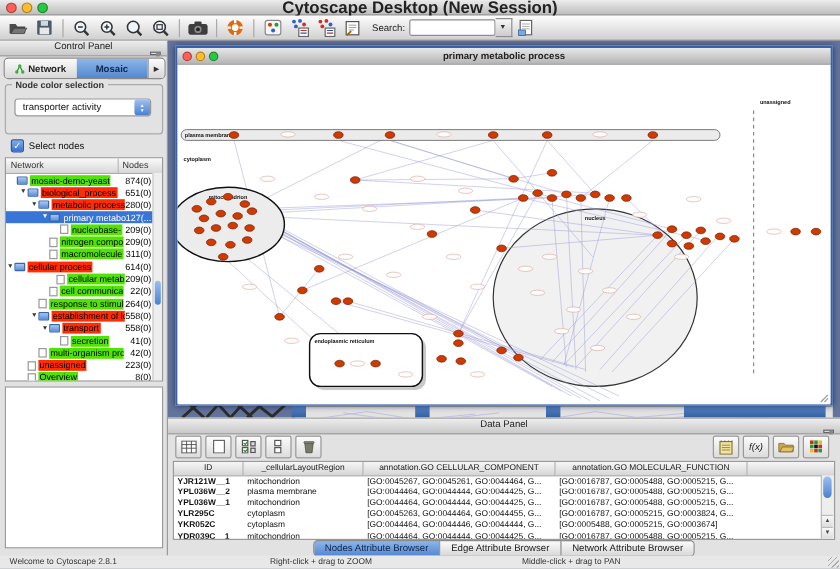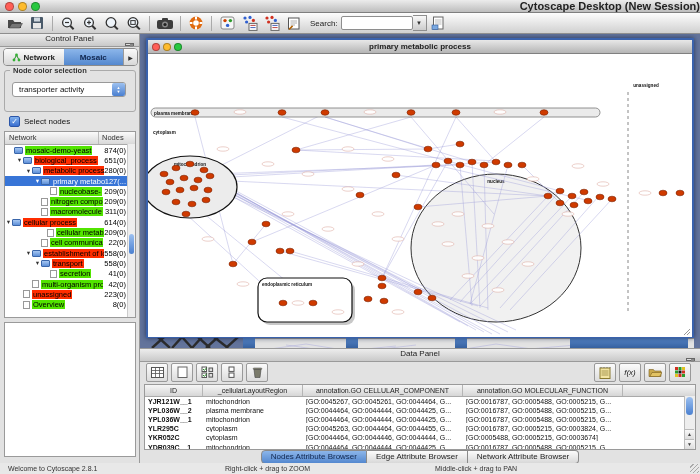--- a/index.html
+++ b/index.html
@@ -5,21 +5,21 @@
   html,body{margin:0;padding:0;}
   body{font-family:"Liberation Sans",sans-serif;background:#888;}
   .app{position:relative;width:700px;height:474px;background:#e2e2e2;overflow:hidden;}
 
   
   .titlebar{position:absolute;left:0;top:0;width:700px;height:12px;
     background:linear-gradient(#ececec,#bdbdbd);border-bottom:1px solid #7f7f7f;
     display:flex;align-items:center;}
   .tl{width:7px;height:7px;border-radius:50%;margin-left:4px;border:0.5px solid rgba(0,0,0,.3);}
   .tl.r{background:#ff5f57;margin-left:5px}.tl.y{background:#febc2e}.tl.g{background:#28c840}
-  .titlebar .title{position:absolute;left:0;right:0;text-align:right;font-size:11px;font-weight:bold;color:#222;line-height:12px;}
+  .titlebar .title{position:absolute;left:0;right:0;text-align:center;font-size:14px;font-weight:bold;color:#222;line-height:12px;}
 
   
   .toolbar{position:absolute;left:0;top:13px;width:700px;height:21px;
     background:linear-gradient(#fdfdfd,#d0d0d0);border-bottom:1px solid #8e8e8e;
     display:flex;align-items:center;padding-left:4px;box-sizing:border-box;}
   .tbtn{height:19px;min-width:20px;display:flex;align-items:center;justify-content:center;margin:0 1px;}
   .tsep{width:1px;height:15px;background:#aaa;margin:0 4px;}
   .search-label{font-size:8px;color:#222;margin:0 3px 0 6px;}
   .search-input{width:66px;height:12px;border:1px solid #8e8e8e;border-radius:2px;font-size:8px;padding:0 2px;background:#fff;}
   .dd-btn{width:13px;height:14px;border:1px solid #8e8e8e;border-left:none;background:linear-gradient(#f8f8f8,#ccc);
@@ -335,20 +335,26 @@
             <span class="tri"></span>
             <span class="icon-doc"></span>
             <span class="tlabel" style="background: rgb(82, 228, 0); max-width: 51px;">cellular metabol</span>
             <span class="cnt">209(0)</span>
           </div>
           <div class="tree-row" style="padding-left: 29px;">
             <span class="tri"></span>
             <span class="icon-doc"></span>
             <span class="tlabel" style="background: rgb(82, 228, 0); max-width: 51px;">cell communicat</span>
             <span class="cnt">22(0)</span>
+          </div>
+          <div class="tree-row" style="padding-left: 20px;">
+            <span class="tri"></span>
+            <span class="icon-doc"></span>
+            <span class="tlabel" style="background: rgb(82, 228, 0); max-width: 60px;">response to stimul</span>
+            <span class="cnt">264(0)</span>
           </div>
           <div class="tree-row" style="padding-left: 20px;">
             <span class="tri">▼</span>
             <span class="icon-folder"></span>
             <span class="tlabel" style="background: rgb(255, 45, 0); max-width: 60px;">establishment of lo</span>
             <span class="cnt">558(0)</span>
           </div>
           <div class="tree-row" style="padding-left: 29px;">
             <span class="tri">▼</span>
             <span class="icon-folder"></span>

